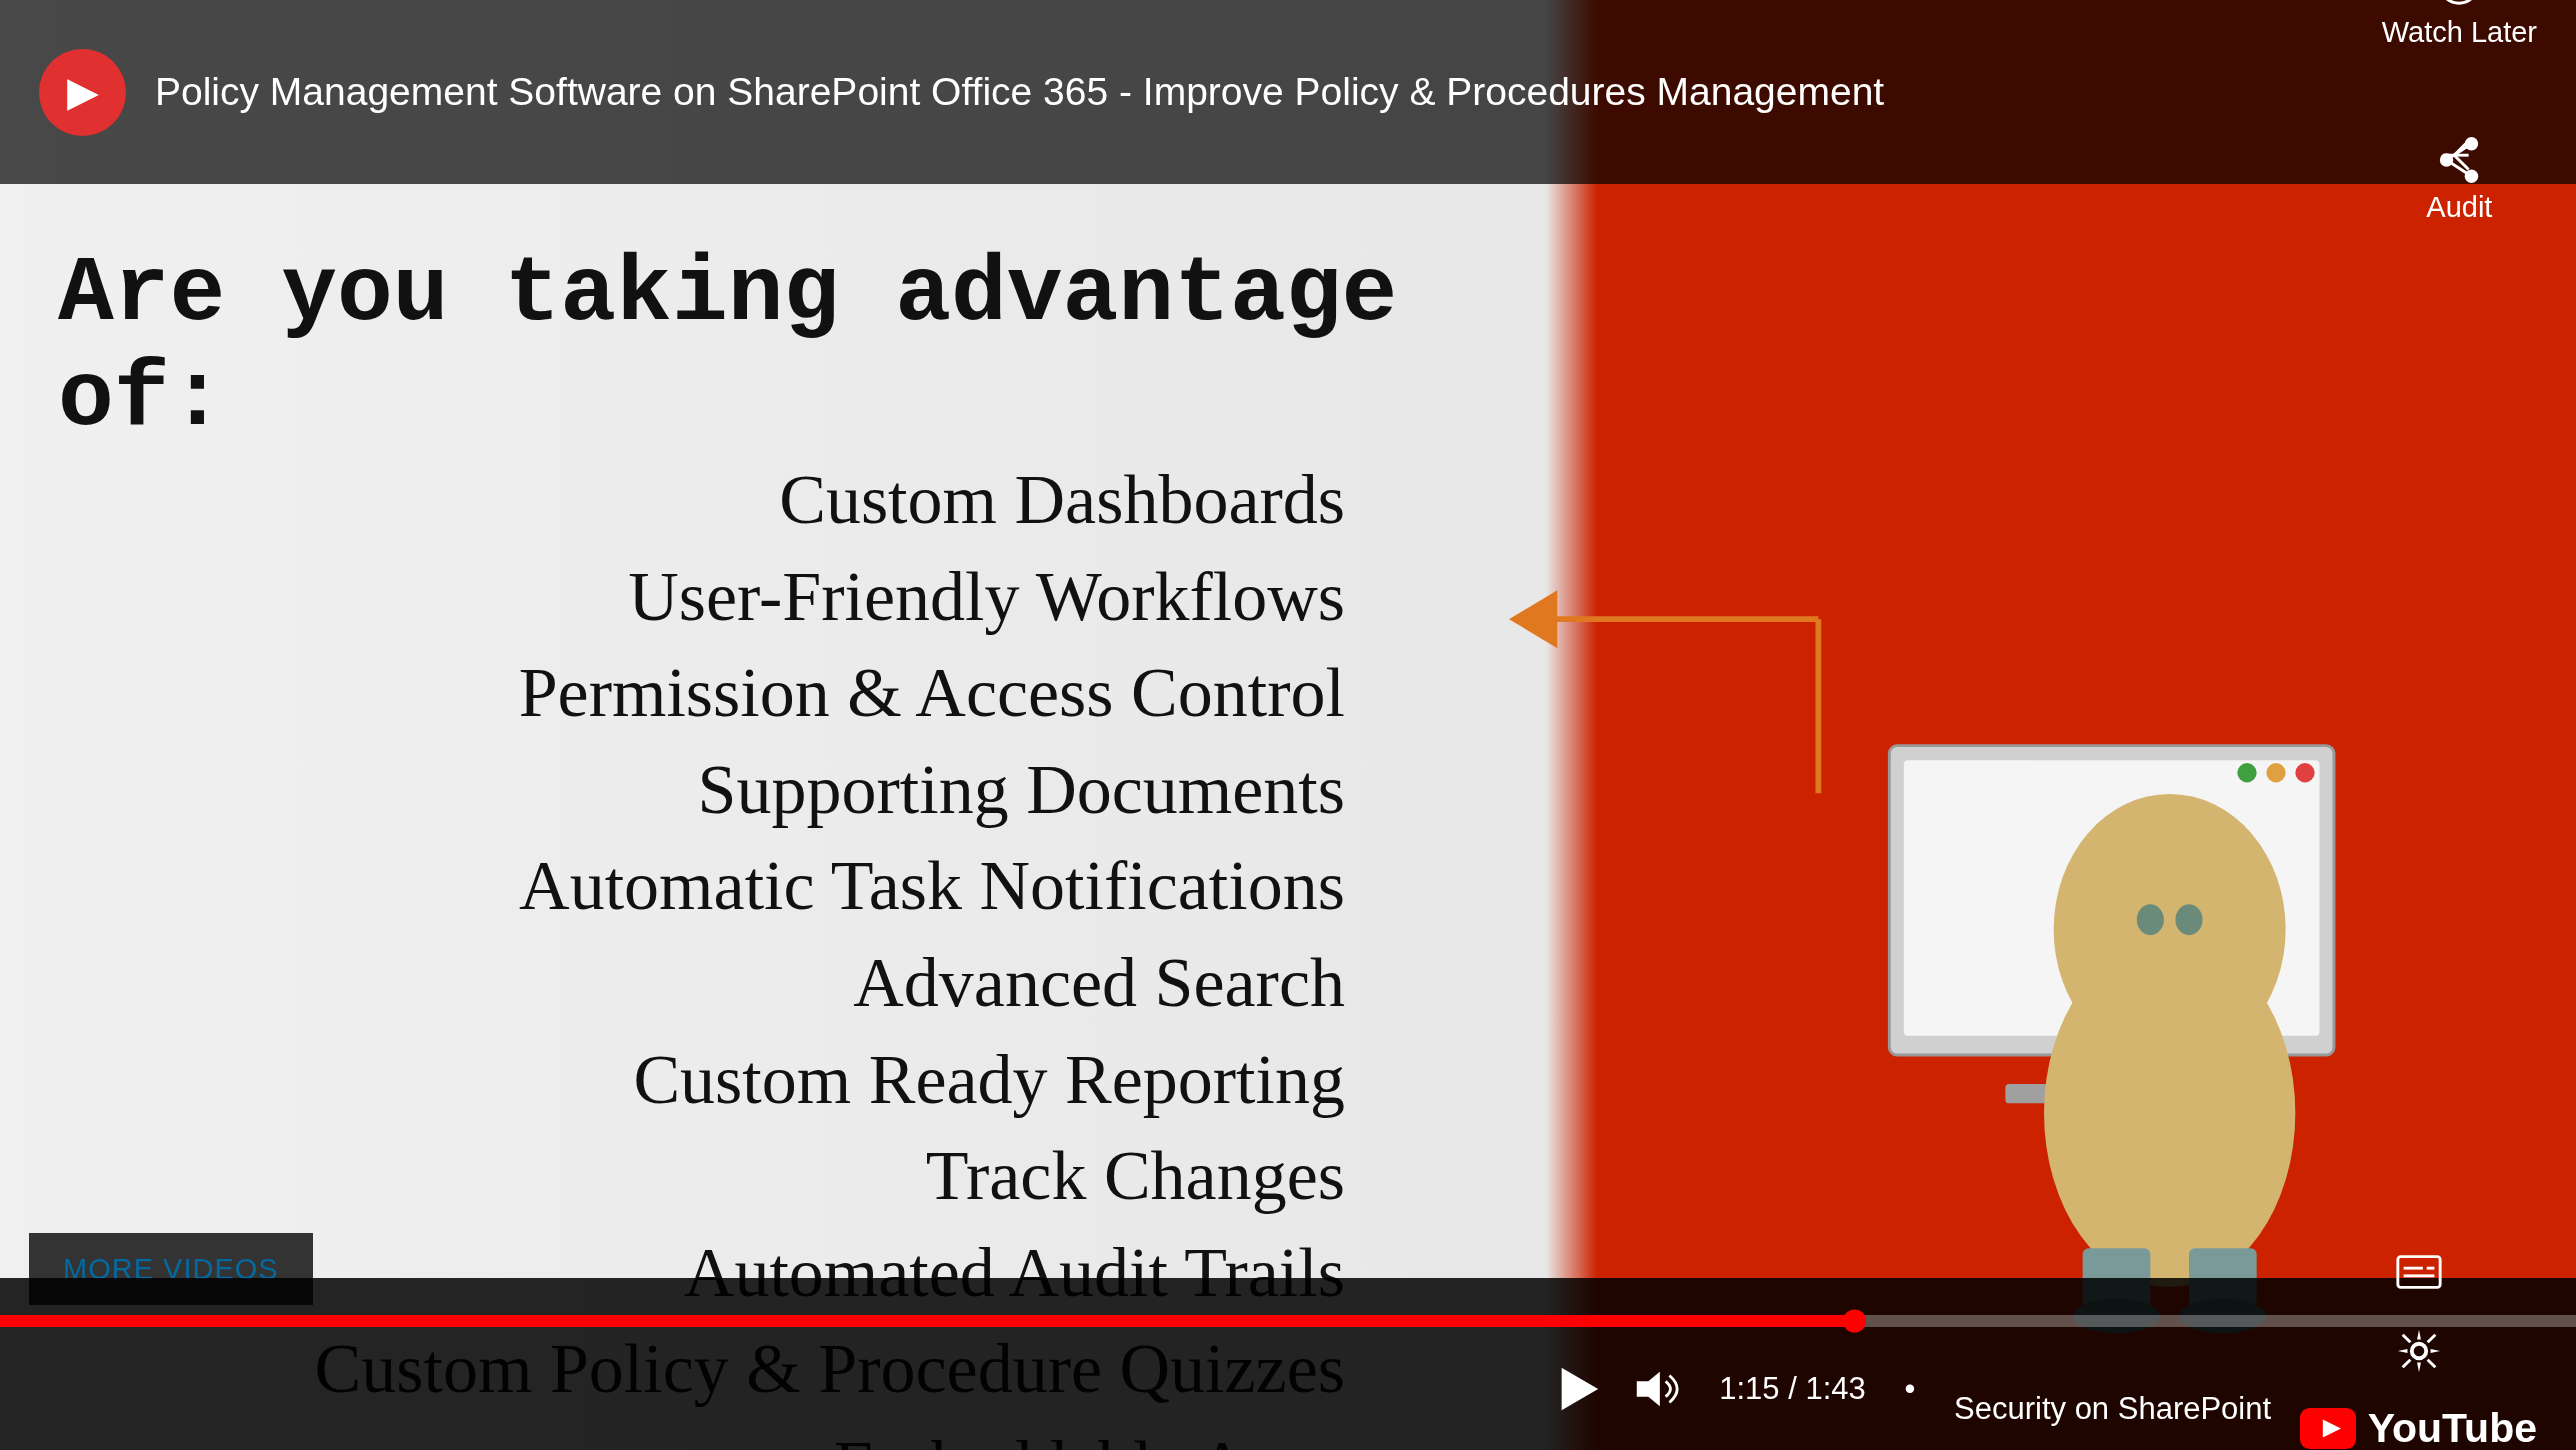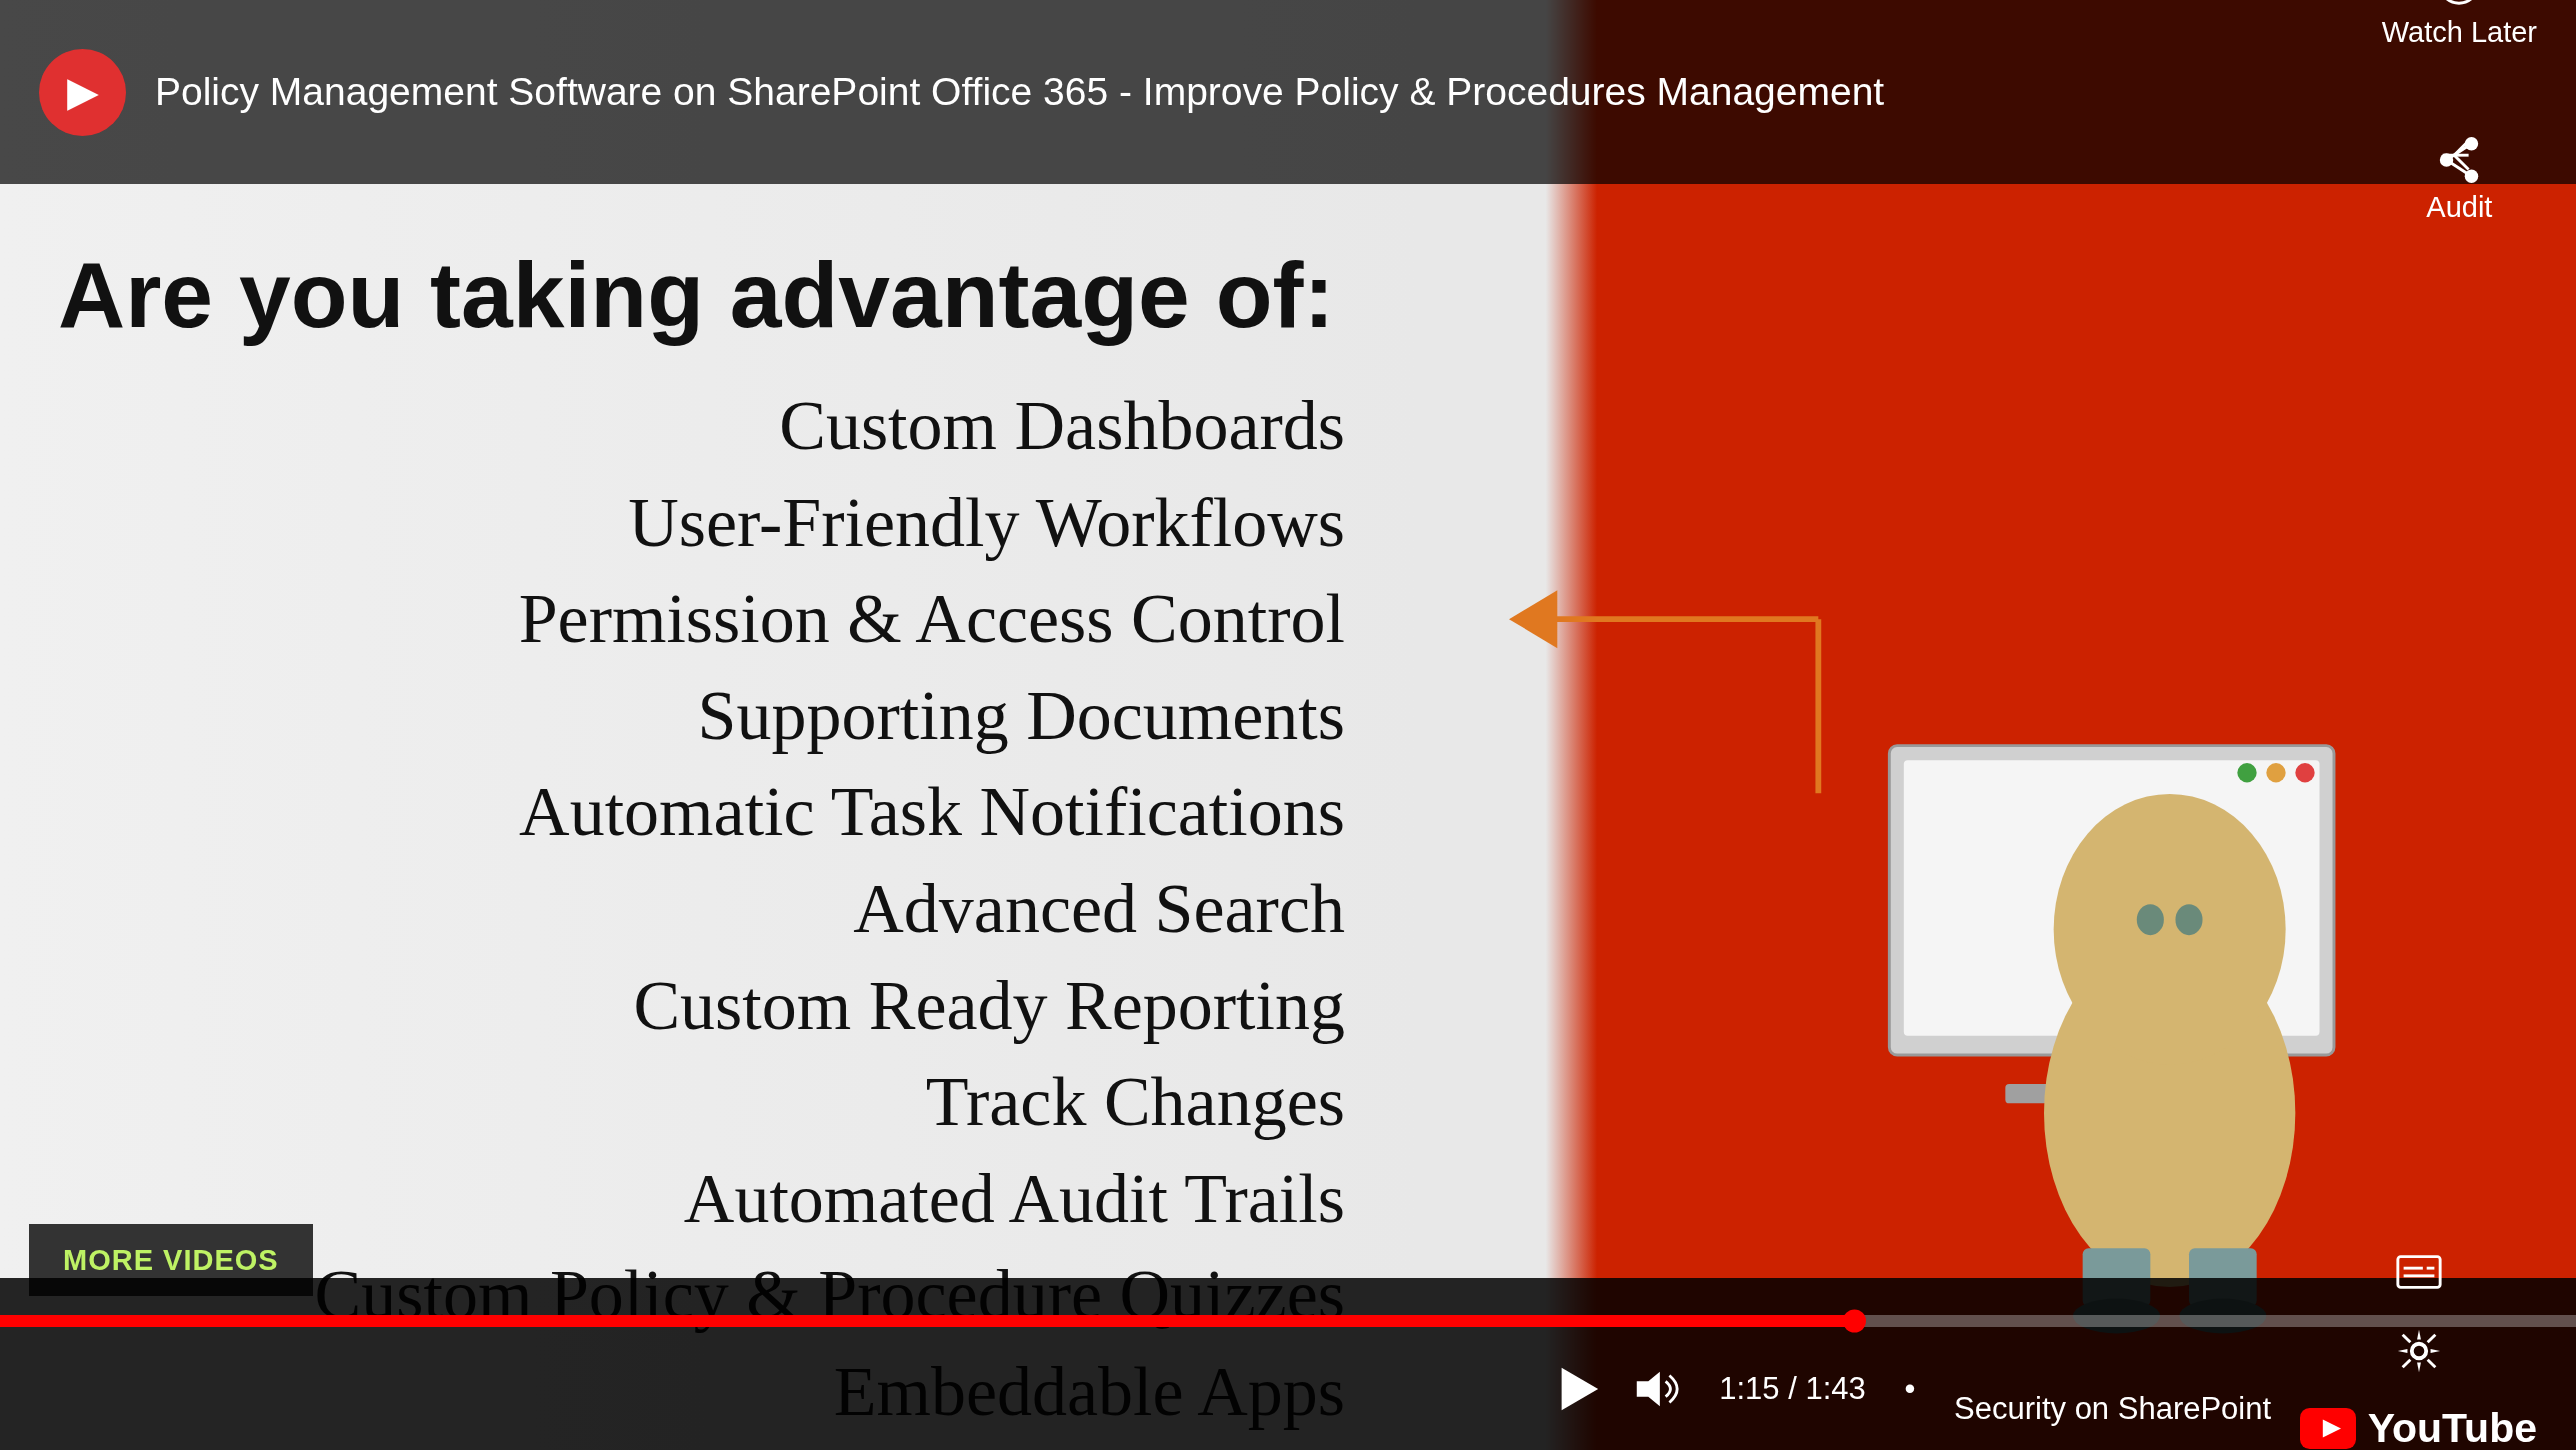--- a/index.html
+++ b/index.html
@@ -88,22 +88,21 @@
       top: 29px;
       left: 0;
       width: 1596px;
       padding: 213px 58px 0 58px;
     }
 
     .main-heading {
       font-size: 93px;
       font-weight: bold;
       color: #111;
-      margin-bottom: 29px;
-      font-family: Liberation Sans, sans-serif;
+      font-family: Liberation Mono, monospace;
     }
 
     .feature-list {
       display: flex;
       flex-direction: column;
       align-items: flex-end;
       padding-right: 193px;
       gap: 0px;
     }
 
@@ -201,28 +200,28 @@
     .controls-right {
       margin-left: auto;
       display: flex;
       align-items: center;
       gap: 29px;
       flex-direction: column;
     }
 
     .more-videos-btn {
       position: absolute;
-      bottom: 155px;
+      bottom: 146px;
       left: 29px;
       background: rgba(30,30,30,0.9);
-      color: #bef264;
+      color: #0369a1;
       border: none;
       padding: 19.3px 34px;
       font-size: 29px;
-      font-weight: bold;
+      font-weight: normal;
       cursor: pointer;
       letter-spacing: 1px;
     }
 
     .youtube-logo {
       color: #fff;
       font-size: 41px;
       font-weight: bold;
       display: flex;
       align-items: center;

